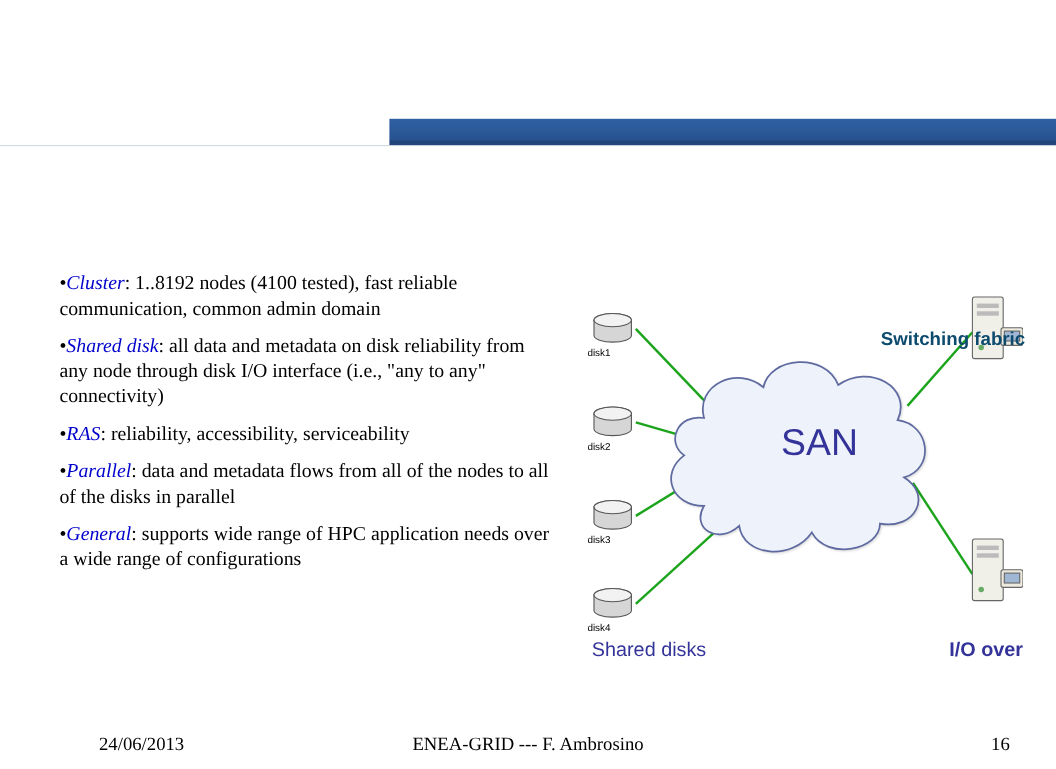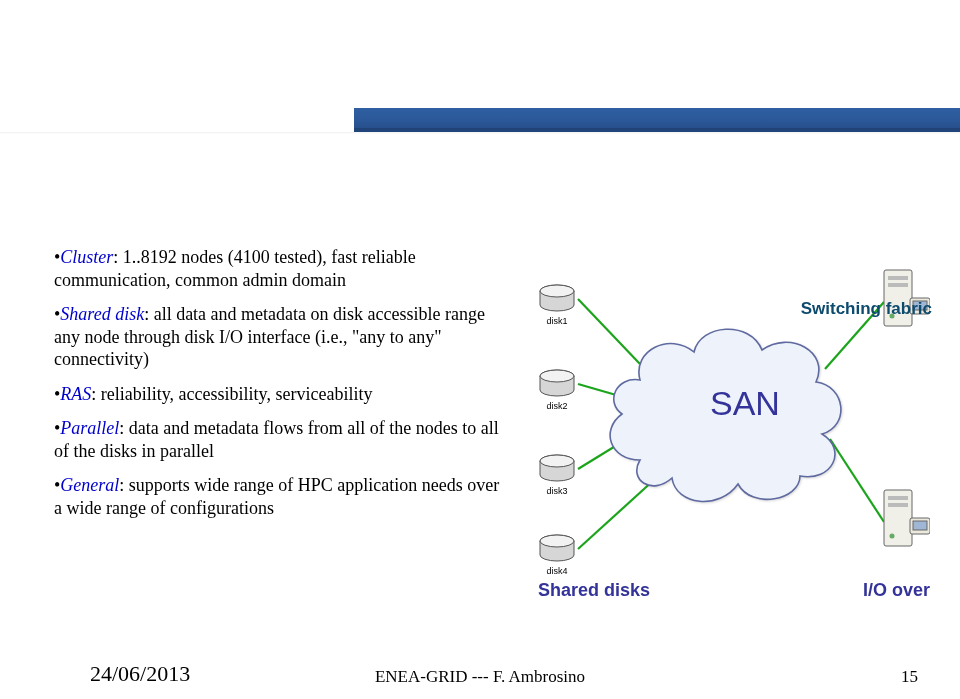--- a/index.html
+++ b/index.html
@@ -123,21 +123,21 @@
     position: absolute;
     left: 38px;
     width: 38px;
     height: 30px;
   }
   .disk svg { display: block; }
   .disk-label {
     position: absolute;
     left: 34px;
     width: 46px;
-    text-align: center;
+    text-align: left;
     font-family: Arial, Helvetica, sans-serif;
     font-size: 9px;
     color: #000;
   }
   .disk1 { top: 30px; }  .dl1 { top: 62px; }
   .disk2 { top: 115px; } .dl2 { top: 147px; }
   .disk3 { top: 200px; } .dl3 { top: 232px; }
   .disk4 { top: 280px; } .dl4 { top: 312px; }
 
   
@@ -154,40 +154,40 @@
     top: 45px;
     font-size: 17px;
     font-weight: bold;
     color: #0c4a6e;
   }
   .shared-disks-label {
     position: absolute;
     left: 38px;
     top: 326px;
     font-size: 18px;
-    font-weight: bold;
+    font-weight: normal;
     color: #333399;
     font-family: Arial, Helvetica, sans-serif;
   }
   .io-nodes-label {
     position: absolute;
     right: 2px;
     top: 326px;
     font-size: 18px;
     font-weight: bold;
     color: #333399;
     font-family: Arial, Helvetica, sans-serif;
   }
 
   
   .footer-left {
     position: absolute;
     left: 90px;
     bottom: 12px;
-    font-size: 22px;
+    font-size: 17px;
     color: #000;
   }
   .footer-center {
     position: absolute;
     left: 0;
     right: 0;
     bottom: 12px;
     text-align: center;
     font-size: 17px;
     color: #000;
@@ -211,21 +211,21 @@
   <div class="title-mask"></div>
 
   <div class="title-block">
   </div>
 
 
   <div class="content-row">
 
     <div class="bullets">
       <div class="item">•<span class="kw">Cluster</span><span>: 1..8192 nodes (4100 tested), fast reliable communication, common admin domain</span></div>
-      <div class="item">•<span class="kw">Shared disk</span><span>: all data and metadata on disk accessible range any node through disk I/O interface (i.e., "any to any" connectivity)</span></div>
+      <div class="item">•<span class="kw">Shared disk</span><span>: all data and metadata on disk reliability from any node through disk I/O interface (i.e., "any to any" connectivity)</span></div>
       <div class="item">•<span class="kw">RAS</span><span>: reliability, accessibility, serviceability</span></div>
       <div class="item">•<span class="kw">Parallel</span><span>: data and metadata flows from all of the nodes to all of the disks in parallel</span></div>
       <div class="item">•<span class="kw">General</span><span>: supports wide range of HPC application needs over a wide range of configurations</span></div>
     </div>
 
     <div class="diagram">
 
       <svg width="432" height="340" style="position:absolute;left:0;top:0;">
 
         <line class="conn" x1="78" y1="45" x2="140" y2="110"></line>
@@ -312,14 +312,14 @@
       </div>
 
       <div class="red-label">Switching fabric</div>
       <div class="shared-disks-label">Shared disks</div>
       <div class="io-nodes-label">I/O over</div>
     </div>
   </div>
 
   <div class="footer-left">24/06/2013</div>
   <div class="footer-center">ENEA-GRID --- F. Ambrosino</div>
-  <div class="footer-right">15</div>
+  <div class="footer-right">16</div>
 </div>
 
 </body></html>

